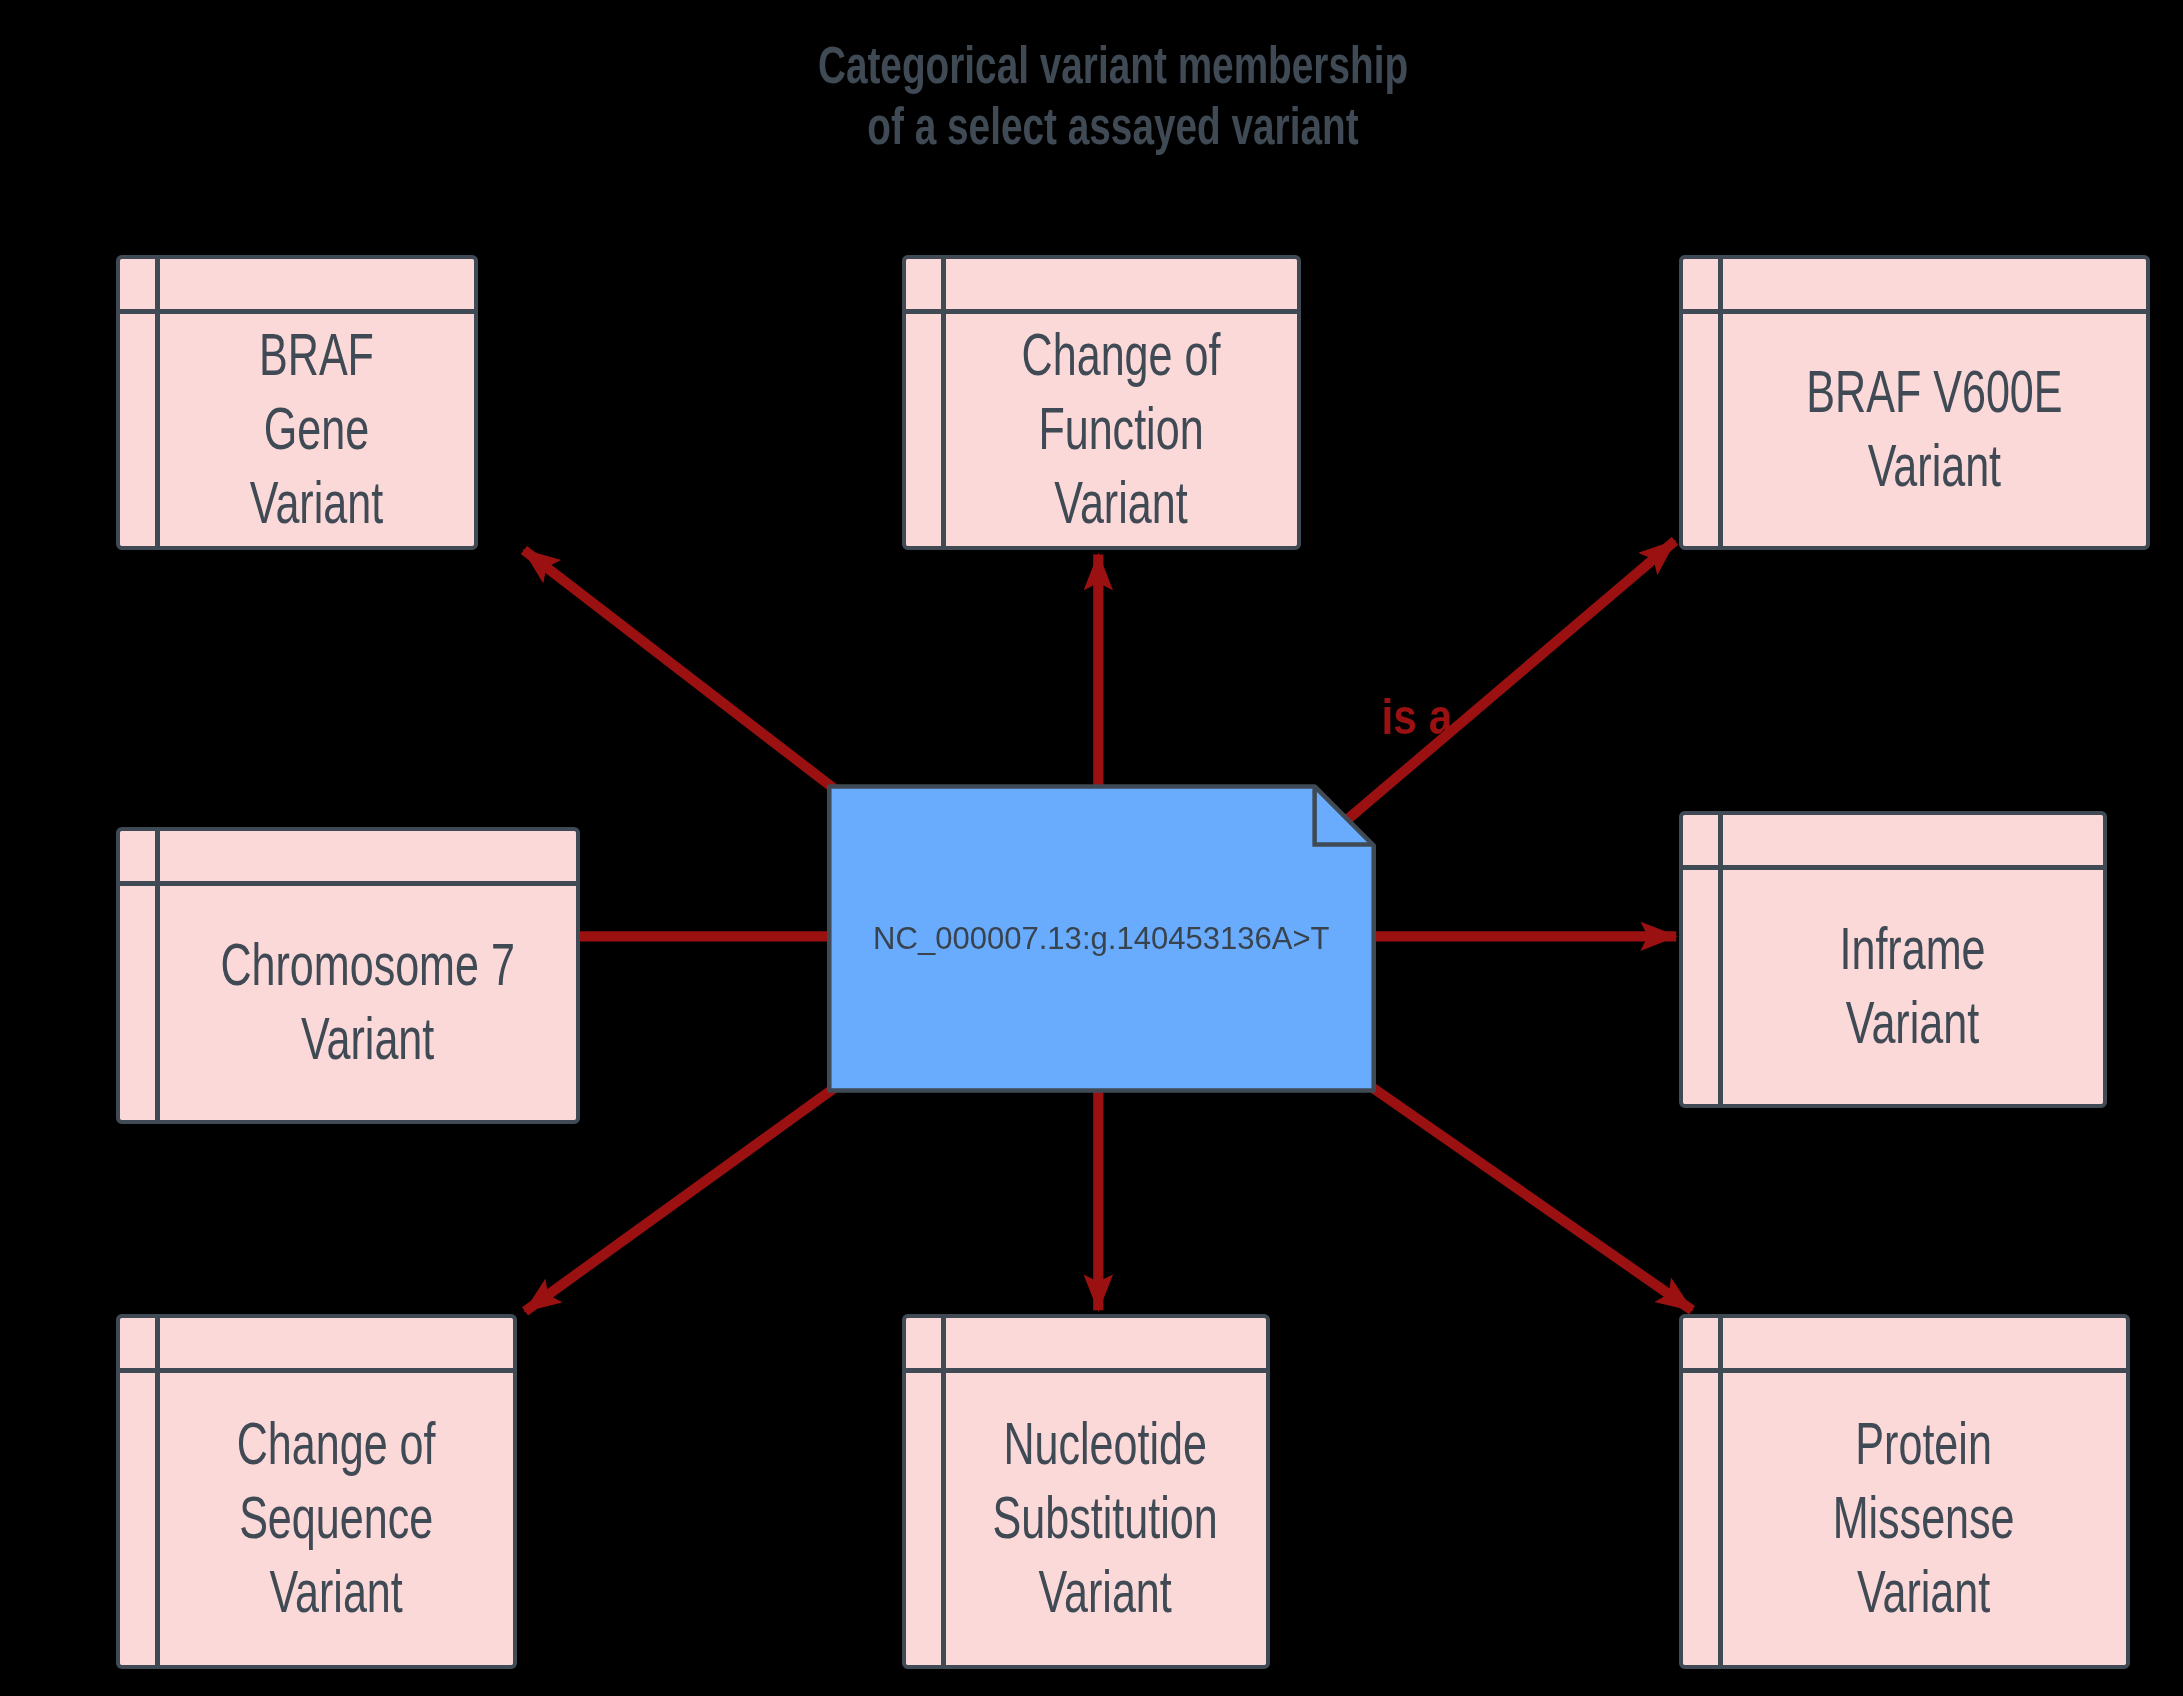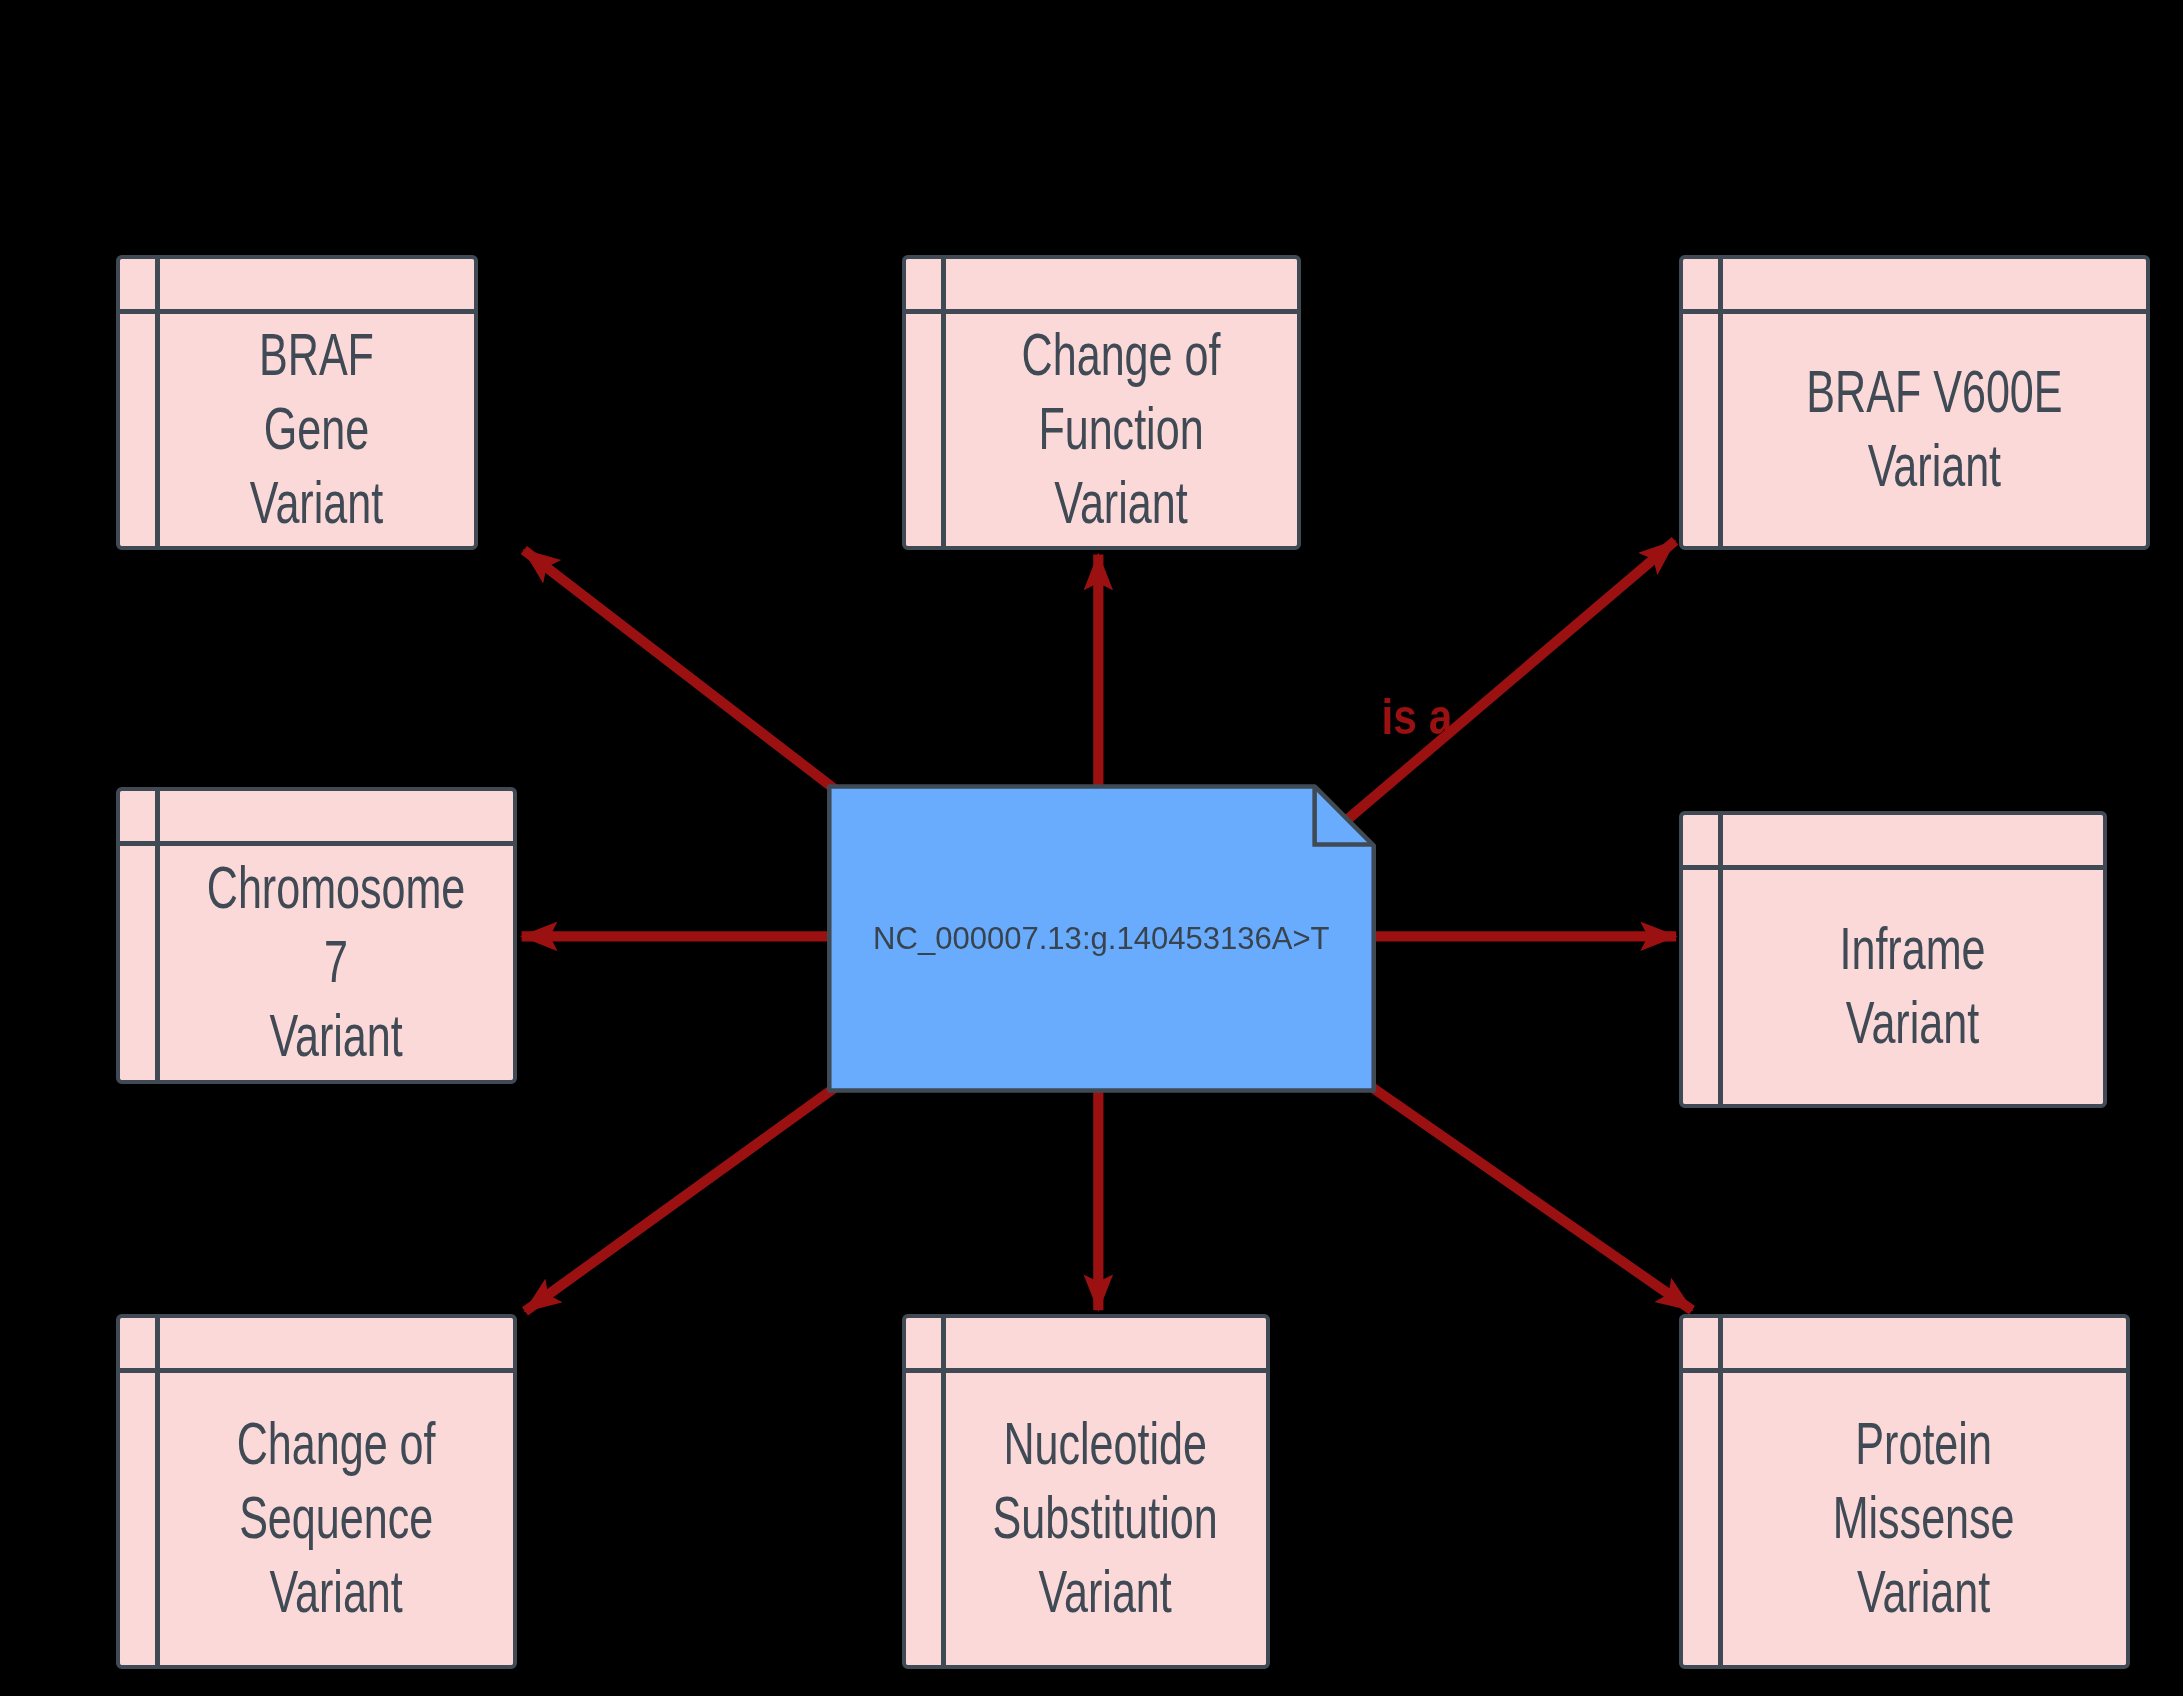--- a/index.html
+++ b/index.html
@@ -63,20 +63,24 @@
     position:absolute;left:0;top:0;right:0;bottom:0;
     display:flex;align-items:center;justify-content:center;text-align:center;border-radius:7px;
   }
   .t-node{font-size:32px;color:#39434E;transform:scaleX(0.97);white-space:pre;}
 </style>
 </head>
 <body>
 
 <div class="canvas">
 
+  <div class="title">
+    <span class="txt t-title">Categorical variant membership
+of a select assayed variant</span>
+  </div>
 
   <svg class="edges" viewBox="0 0 3842 2985">
     <defs>
       <marker id="ah" markerUnits="userSpaceOnUse" markerWidth="70" markerHeight="54" refX="63" refY="26" orient="auto">
         <path d="M0,0 L66,26 L0,52 L13,26 Z" fill="var(--red)"></path>
       </marker>
     </defs>
     <line x1="1490" y1="1405" x2="922" y2="968" marker-end="url(#ah)"></line>
     <line x1="1933" y1="1382" x2="1933" y2="976" marker-end="url(#ah)"></line>
     <line x1="2360" y1="1452" x2="2948" y2="952" marker-end="url(#ah)"></line>
@@ -111,21 +115,21 @@
 
   <div class="box" style="left:1679px;top:255px;width:471px;height:295px;">
     <div class="vline"></div>
     <div class="hline"></div>
     <div class="cell">
       <span class="txt t-box">BRAF V600E
 Variant</span>
     </div>
   </div>
 
-  <div class="box" style="left:116px;top:787px;width:401px;height:297px;">
+  <div class="box" style="left:116px;top:827px;width:464px;height:297px;">
     <div class="vline"></div>
     <div class="hline"></div>
     <div class="cell">
       <span class="txt t-box">Chromosome 7
 Variant</span>
     </div>
   </div>
 
   <div class="box" style="left:1679px;top:787px;width:428px;height:297px;margin-top:24px;">
     <div class="vline"></div>

